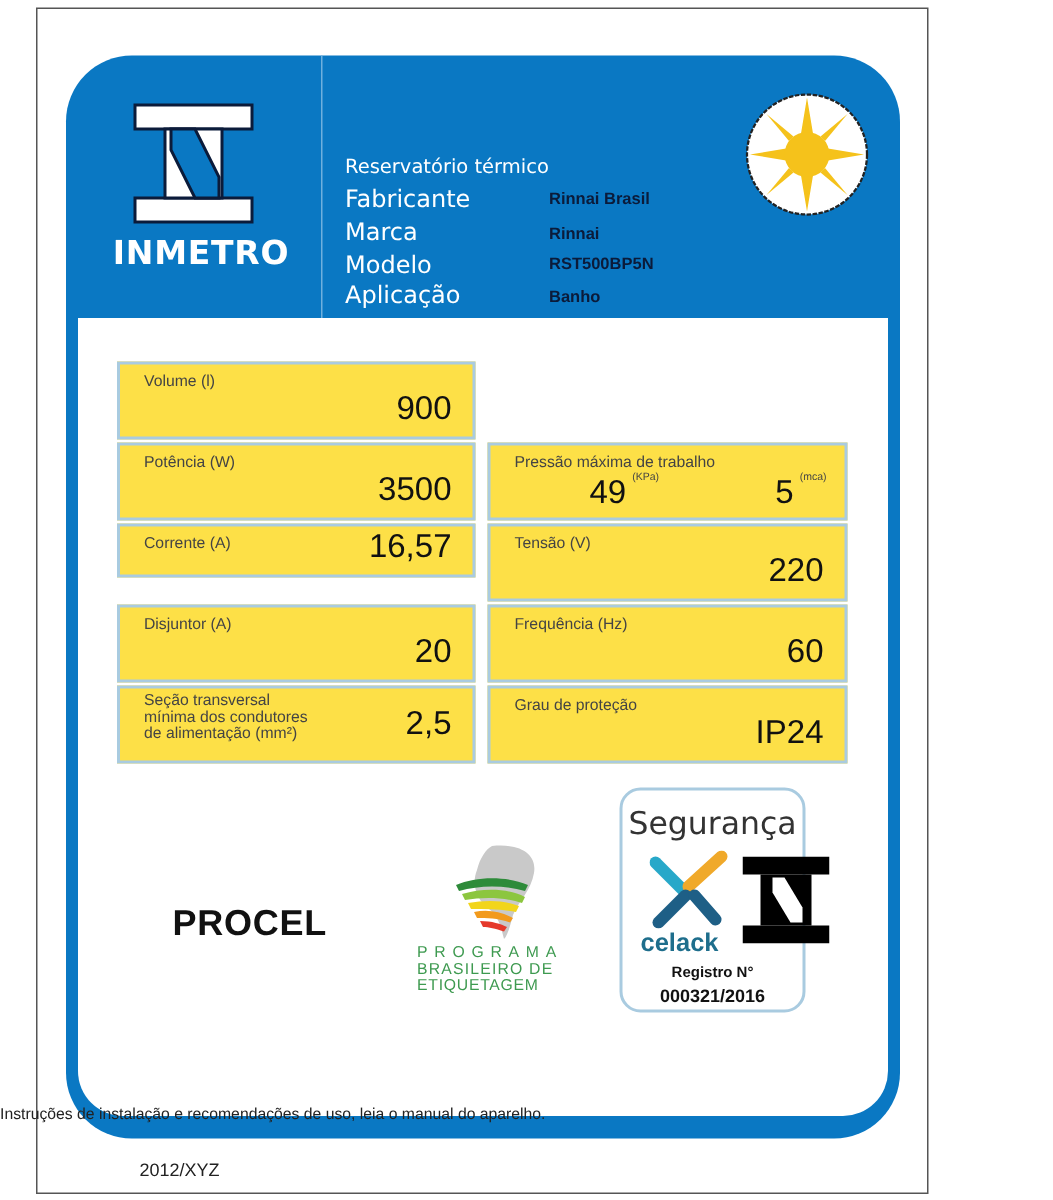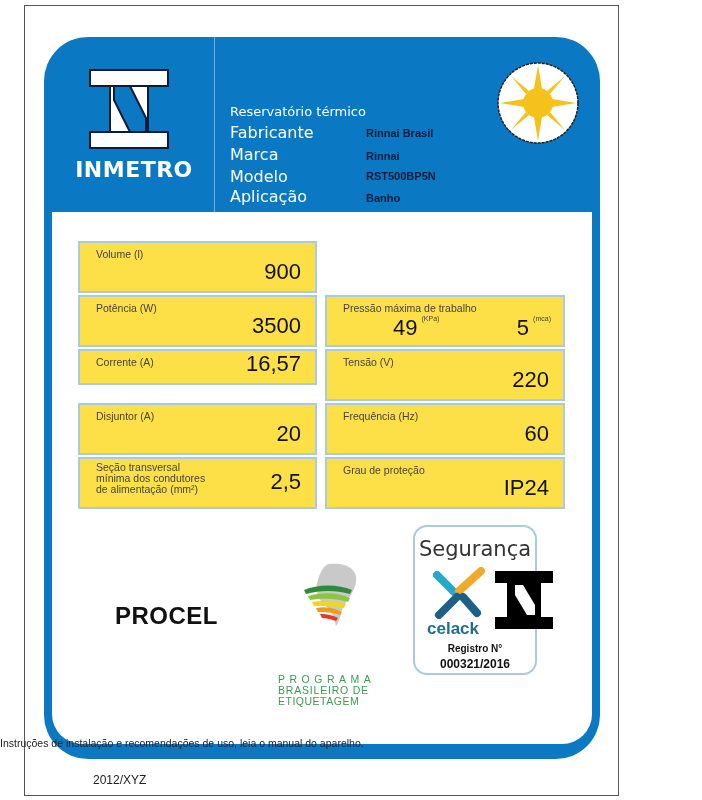--- a/index.html
+++ b/index.html
@@ -14,21 +14,21 @@
   .subtitle{position:absolute;left:186px;top:67px;color:#fff;font-size:13px;}
   .info-row{position:absolute;left:186px;height:22px;color:#fff;font-size:16px;}
   .info-val{position:absolute;left:322px;color:#0b1b3a;font-weight:bold;font-size:11px;font-family:"Liberation Sans",sans-serif;}
   .sun{position:absolute;left:452px;top:24px;width:84px;height:84px;}
   .box{position:absolute;border:2px solid #a9cbe0;border-radius:0;background:#fde047;box-sizing:border-box;}
   .box .lbl{position:absolute;left:16px;top:5px;font-size:10.5px;color:#444;font-family:"Liberation Sans",sans-serif;}
   .box .val{position:absolute;right:14px;bottom:6px;font-size:22px;color:#111;font-family:"Liberation Sans",sans-serif;}
   .box .sublbl{font-size:7px;vertical-align:top;color:#444;margin-left:4px;}
   .procel{position:absolute;left:115px;top:602px;font-weight:bold;font-size:24px;color:#111;font-family:"Liberation Sans",sans-serif;letter-spacing:0.5px;}
   .pbe{position:absolute;left:278px;top:560px;width:115px;height:110px;}
-  .pbe-text{position:absolute;left:0;top:70px;width:115px;font-size:10.5px;line-height:11px;color:#3e9a50;font-family:"Liberation Sans",sans-serif;text-align:left;margin-top:44px;}
+  .pbe-text{position:absolute;left:0;top:70px;width:115px;font-size:10.5px;line-height:11px;color:#3e9a50;font-family:"Liberation Sans",sans-serif;text-align:left;}
   .seg{position:absolute;left:413px;top:525px;width:124px;height:150px;border:2px solid #a9cbe0;border-radius:14px;box-sizing:border-box;background:#fff;}
   .seg-title{position:absolute;left:0;top:10px;width:100%;text-align:center;font-size:21px;color:#333;}
   .celack-text{position:absolute;left:12px;top:92px;font-size:17px;font-weight:bold;color:#1e6e8c;font-family:"Liberation Sans",sans-serif;}
   .reg-label{position:absolute;left:0;top:116px;width:100%;text-align:center;font-size:10px;font-weight:bold;color:#111;font-family:"Liberation Sans",sans-serif;}
   .reg-num{position:absolute;left:0;top:130px;width:100%;text-align:center;font-size:12px;font-weight:bold;color:#111;font-family:"Liberation Sans",sans-serif;}
   .footer-note{position:absolute;left:0;width:100%;top:718px;text-align:left;font-size:10.5px;color:#222;font-family:"Liberation Sans",sans-serif;margin-top:19px;}
   .code{position:absolute;left:93px;top:773px;font-size:12px;color:#222;font-family:"Liberation Sans",sans-serif;}
 </style>
 </head>
 <body>

